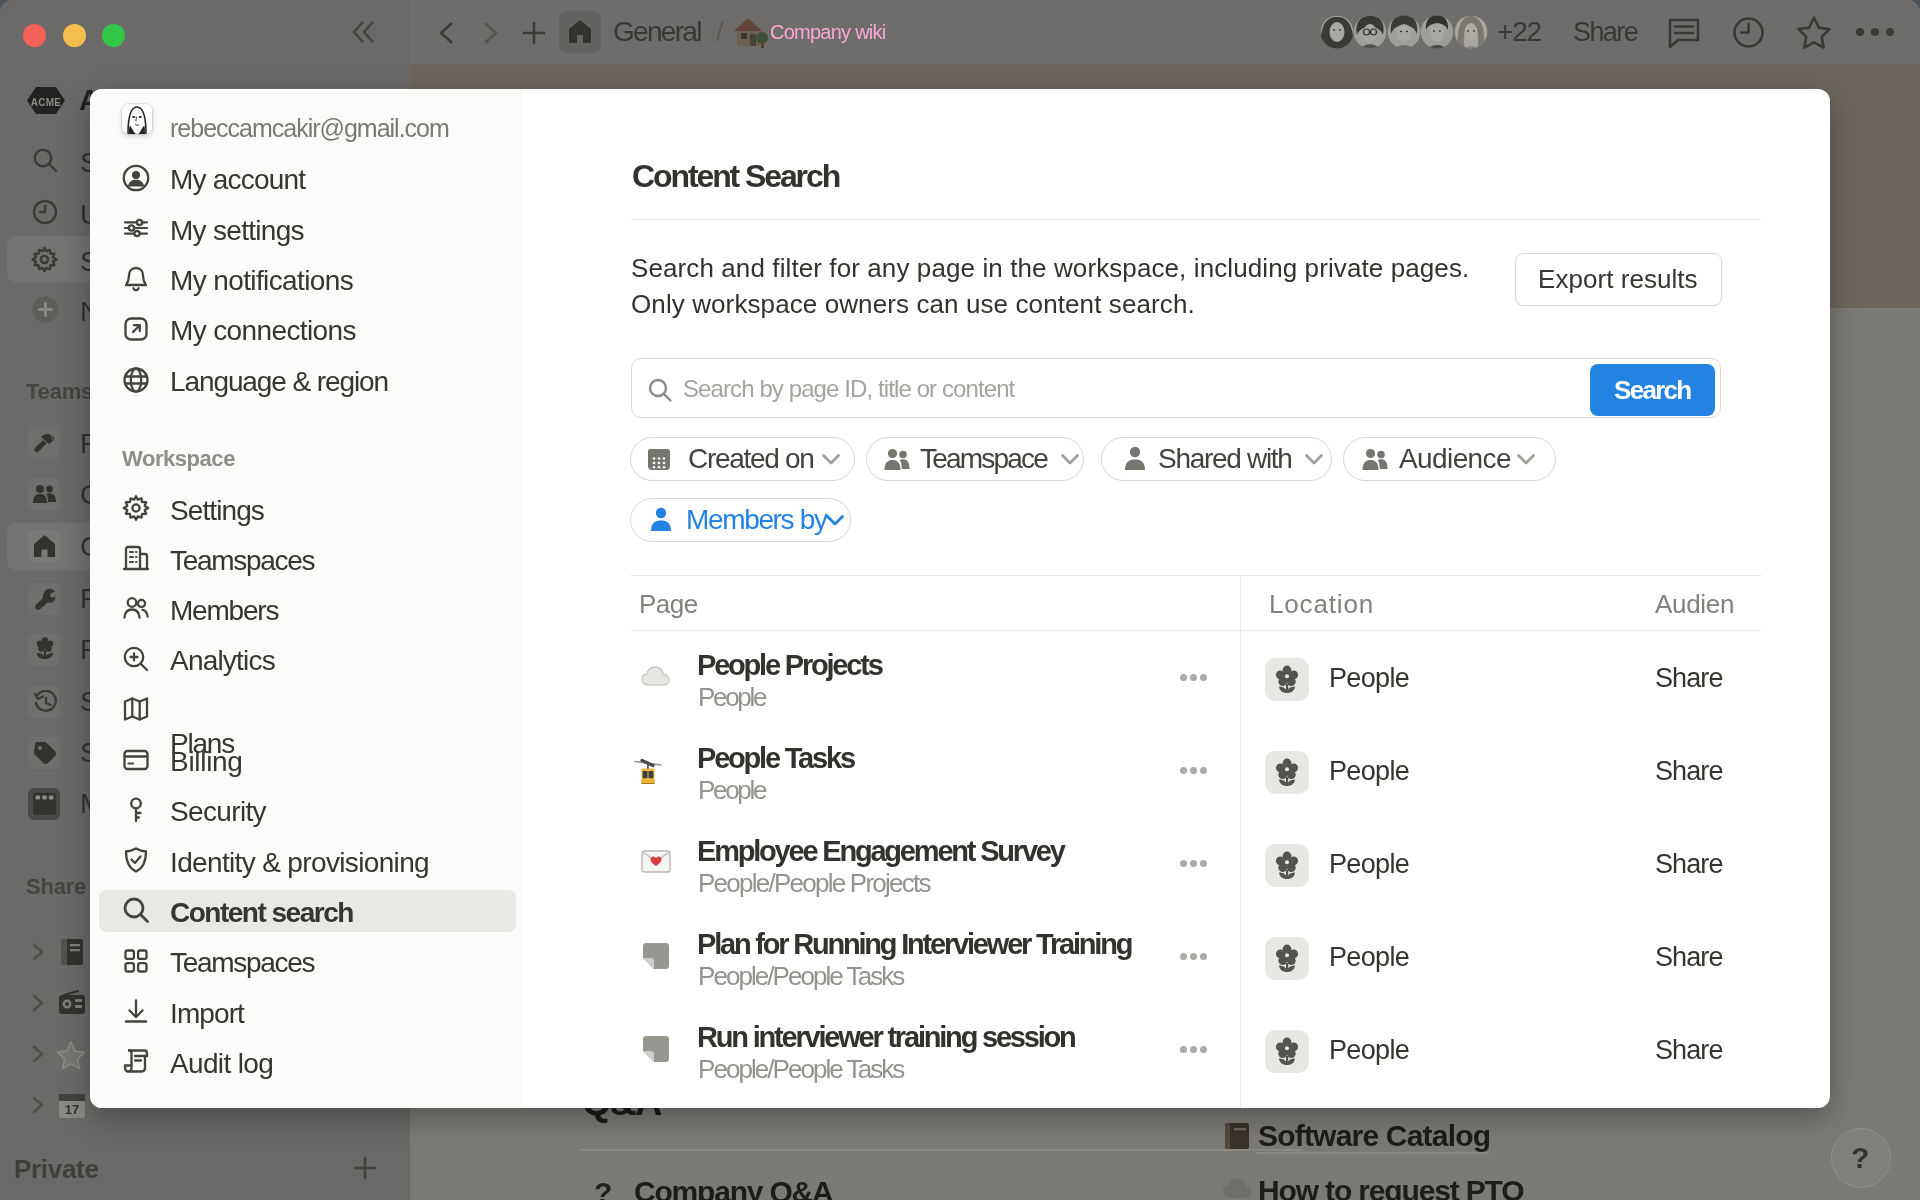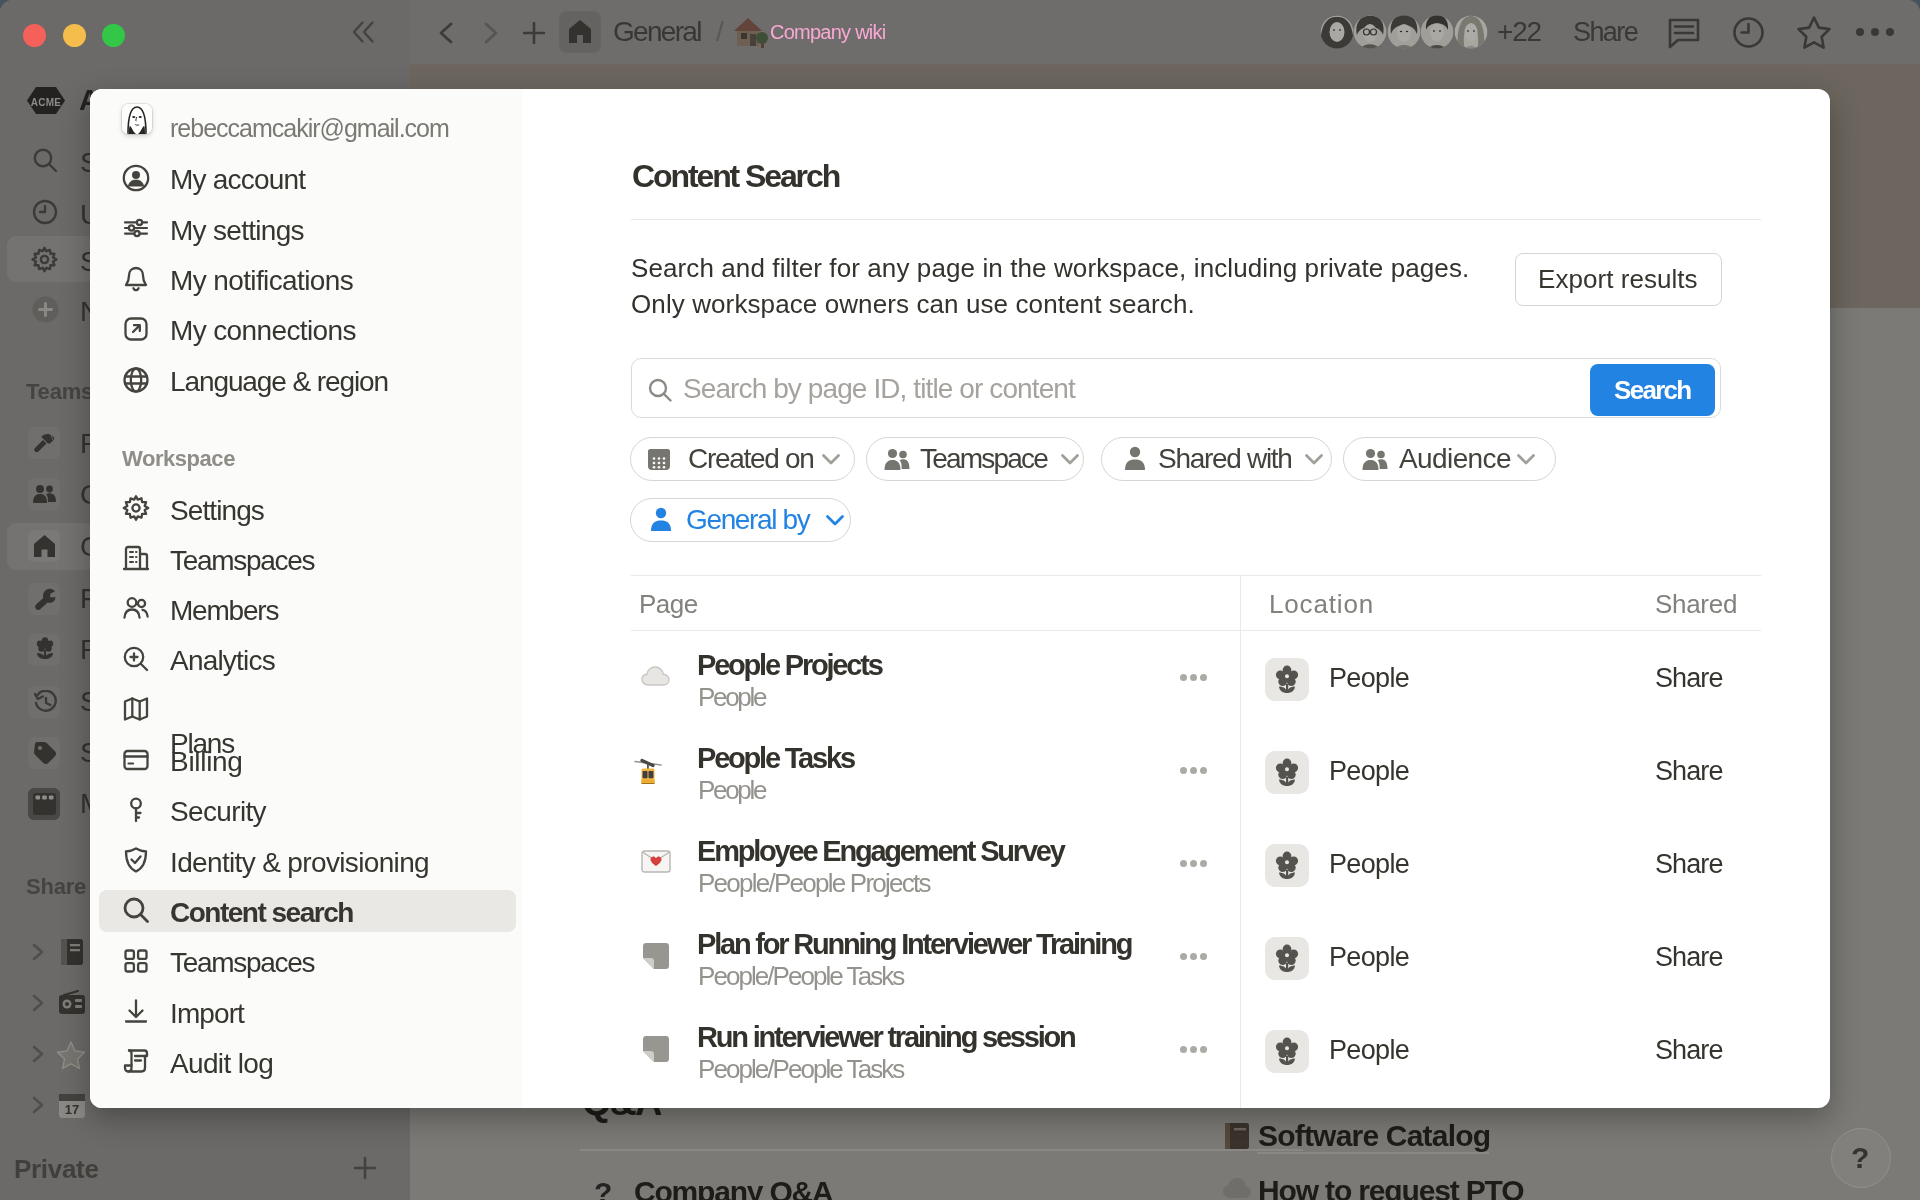--- a/index.html
+++ b/index.html
@@ -455,21 +455,21 @@
     <div class="abs" style="left:1425px; top:164px; width:207px; height:53px; border:1.5px solid #d7d5d2; border-radius:8px;"></div>
     <div class="txt" style="left:1448px; top:177px; font-size:26px; line-height:26px; color:#37352f; letter-spacing:0.05px;">Export results</div>
 
     <div class="abs" style="left:541px; top:269px; width:1090px; height:60px; border:1.5px solid #dcdad7; border-radius:10px;"></div>
     <svg class="abs" style="left:557px; top:288px;" width="26" height="26" viewBox="0 0 26 26">
       <g stroke="#8c8a85" fill="none" stroke-width="2.4" stroke-linecap="round">
           <circle cx="11" cy="11" r="8"></circle>
           <path d="M17.3 17.3 L23.5 23.5"></path>
         </g>
     </svg>
-    <div class="txt" style="left:593px; top:286px; font-size:28px; line-height:28px; color:#a6a39e; letter-spacing:-0.9px;">Search by page ID, title or content</div>
+    <div class="txt" style="left:593px; top:286px; font-size:24px; line-height:28px; color:#a6a39e; letter-spacing:-0.9px;">Search by page ID, title or content</div>
     <div class="abs" style="left:1500px; top:275px; width:125px; height:52px; border-radius:8px; background:#2383e2;"></div>
     <div class="txt" style="left:1524px; top:288px; font-size:26px; line-height:26px; font-weight:bold; color:#fff; letter-spacing:-1.7px;">Search</div>
 
     <div class="chip" style="left:540px; top:348px; width:225px;"></div>
     <svg class="abs" style="left:556px; top:357px;" width="26" height="26" viewBox="0 0 26 26">
       <rect x="2" y="3" width="22" height="21" rx="4" fill="#77756f"></rect>
       <rect x="5.5" y="9.5" width="15" height="11" fill="#77756f"></rect>
       <g fill="#fbfbfa">
         <circle cx="8" cy="12.5" r="1.3"></circle>
           <circle cx="13" cy="12.5" r="1.3"></circle>
@@ -525,31 +525,31 @@
         <path d="M2.5 2.5 L10 10 L17.5 2.5" stroke="#a19f9a" fill="none" stroke-width="2.8" stroke-linecap="round" stroke-linejoin="round"></path>
       </svg>
 
     <div class="chip" style="left:540px; top:409px; width:221px; border-color:#d4d6da;"></div>
     <svg class="abs" style="left:559px; top:418px;" width="24" height="25" viewBox="0 0 24 25">
       <g fill="#2383e2">
           <circle cx="12" cy="6" r="5.2"></circle>
           <path d="M2 24 C2 16 6 13.5 12 13.5 C18 13.5 22 16 22 24 Z"></path>
         </g>
     </svg>
-    <div class="txt" style="left:596px; top:417px; font-size:28px; line-height:28px; color:#2383e2; letter-spacing:-1.35px;">General by</div>
+    <div class="txt" style="left:596px; top:417px; font-size:28px; line-height:28px; color:#2383e2; letter-spacing:-1.35px;">Members by</div>
     <svg class="abs" style="left:735px; top:425px;" width="20" height="13" viewBox="0 0 20 13">
         <path d="M2.5 2.5 L10 10 L17.5 2.5" stroke="#2383e2" fill="none" stroke-width="2.8" stroke-linecap="round" stroke-linejoin="round"></path>
       </svg>
 
     <div class="abs" style="left:541px; top:486px; width:1130px; height:1px; background:#eae9e7;"></div>
     <div class="abs" style="left:541px; top:541px; width:1130px; height:1px; background:#eae9e7;"></div>
     <div class="abs" style="left:1150px; top:486px; width:1px; height:533px; background:#eceae8;"></div>
     <div class="txt" style="left:549px; top:502px; font-size:26px; line-height:26px; color:#83817b; letter-spacing:-0.5px;">Page</div>
     <div class="txt" style="left:1179px; top:502px; font-size:26px; line-height:26px; color:#83817b; letter-spacing:+0.85px;">Location</div>
-    <div class="txt" style="left:1565px; top:502px; font-size:26px; line-height:26px; color:#83817b; letter-spacing:-0.3px;">Shared</div>
+    <div class="txt" style="left:1565px; top:502px; font-size:26px; line-height:26px; color:#83817b; letter-spacing:-0.3px;">Audien</div>
     <div id="rows">
 
       <svg class="abs" style="left:550px; top:574px;" width="32" height="24" viewBox="0 0 32 24">
         <path d="M8 22 C4.5 22 2 19.5 2 16.5 C2 13.7 4 11.6 6.8 11.3 C7.5 7 11 4 15 4 C19.3 4 22.8 7.2 23.4 11.3 C26.4 11.6 29 13.8 29 16.9 C29 19.8 26.6 22 23.6 22 Z" fill="#e7e6e3" stroke="#c9c7c3" stroke-width="1.4"></path>
       </svg>
       <div class="txt" style="left:607px; top:562px; font-size:29px; line-height:29px; font-weight:bold; color:#34322d; letter-spacing:-2.2px;">People Projects</div>
       <div class="txt" style="left:608px; top:595px; font-size:26px; line-height:26px; color:#94928c; letter-spacing:-2.3px;">People</div>
       <div class="ellip" style="left:1090px; top:582px;">
           <i style="left:0;"></i>
           <i style="left:10px;"></i>

